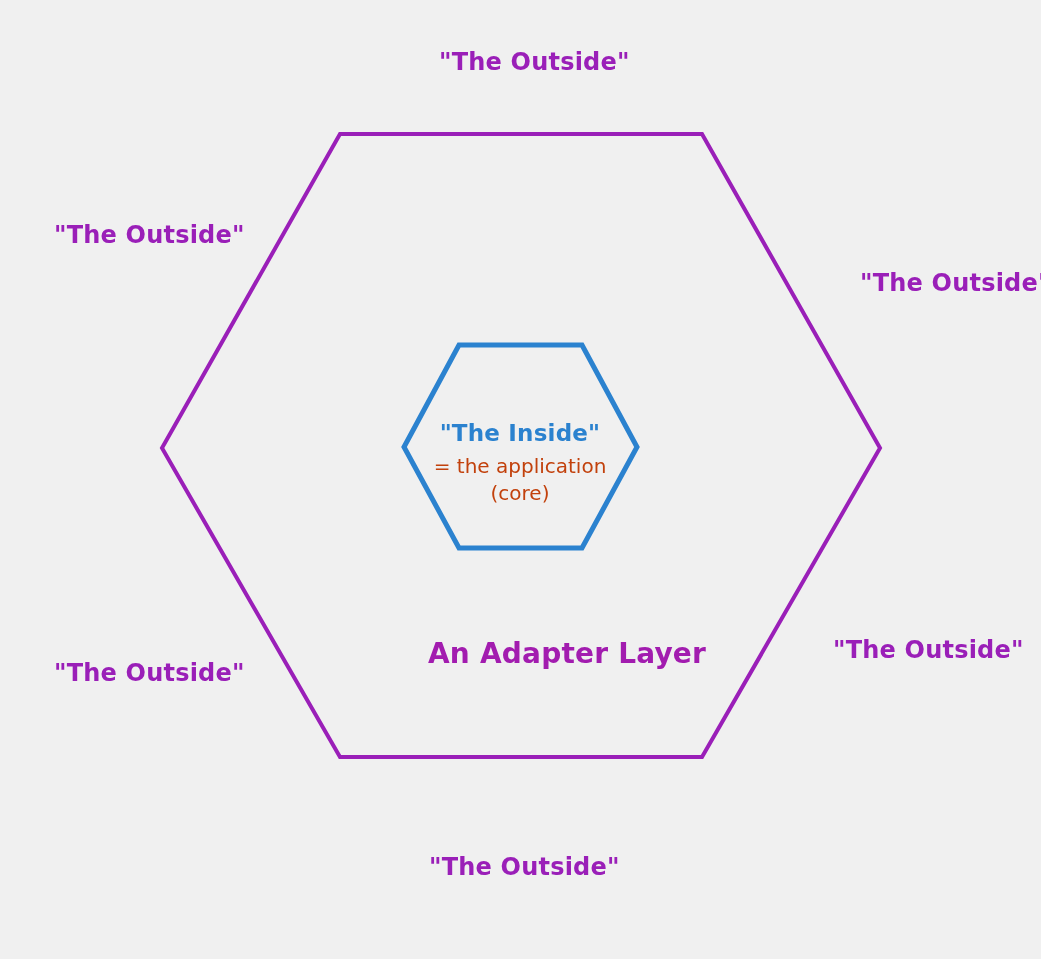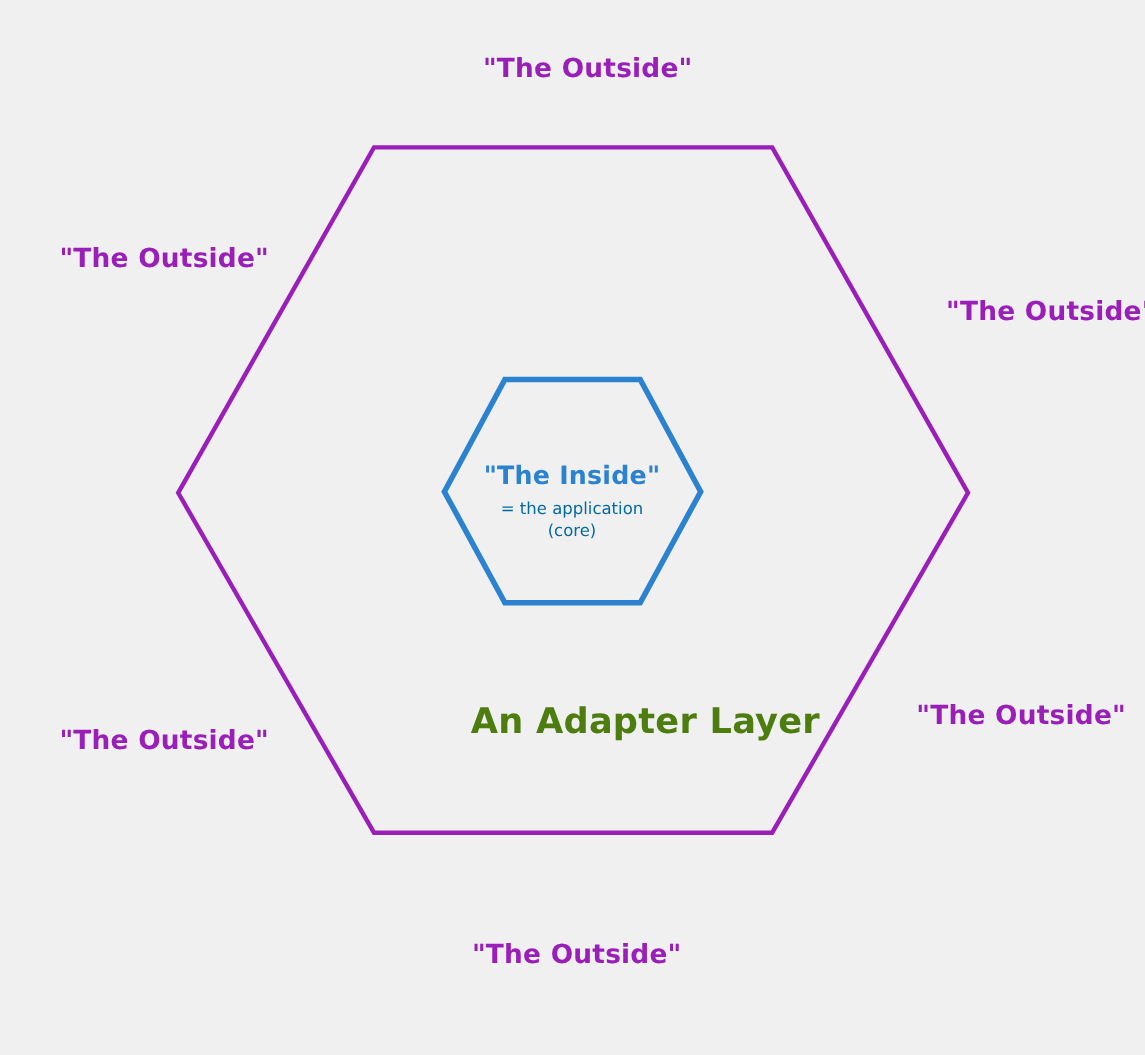--- a/index.html
+++ b/index.html
@@ -36,44 +36,44 @@
   }
 
   .outside-label {
     font-size: 24px;
     font-weight: bold;
     color: #9a1fb8;
     letter-spacing: 0.2px;
   }
 
   .adapter-label {
-    font-size: 32px;
+    font-size: 28px;
     font-weight: bold;
-    color: #4d7c0f;
+    color: #a21caf;
     letter-spacing: 0.2px;
   }
 
   .inside-block {
     position: absolute;
     text-align: center;
     width: 220px;
   }
 
   .inside-title {
     font-size: 23px;
     font-weight: bold;
     color: #2b82cf;
     letter-spacing: 0.2px;
     display: block;
   }
 
   .inside-sub {
-    font-size: 15px;
+    font-size: 20px;
     font-weight: normal;
-    color: #0369a1;
+    color: #c2410c;
     display: block;
     margin-top: 7px;
     line-height: 1.33;
   }
 </style>
 </head>
 <body>
 
 <div id="diagram-stage">
 

